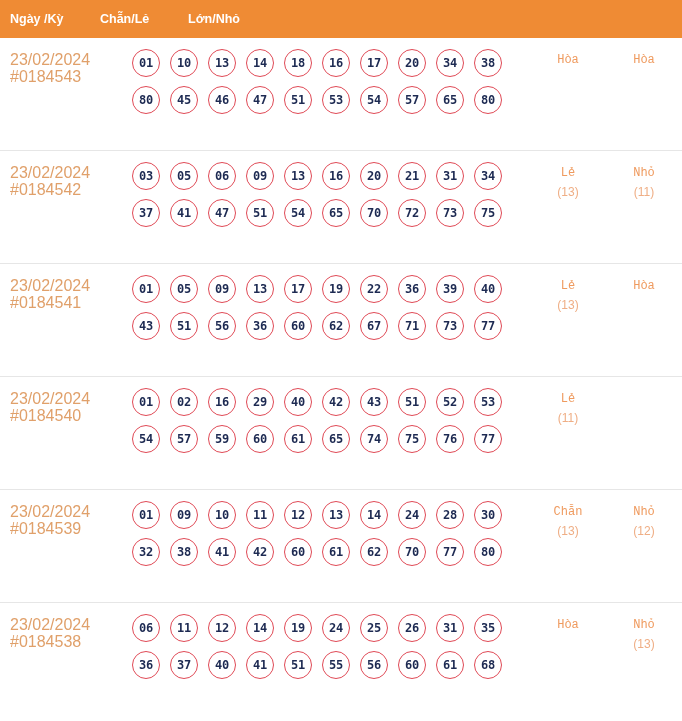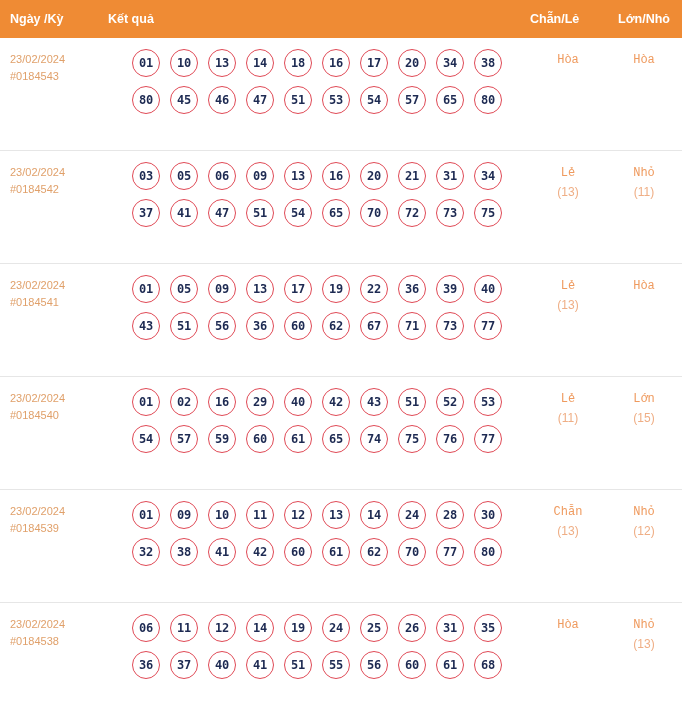--- a/index.html
+++ b/index.html
@@ -45,21 +45,21 @@
     min-height: 113px;
     padding-top: 11px;
   }
   .row:last-child { border-bottom: none; }
   .cell-date {
     width: 100px;
     padding-left: 10px;
     padding-top: 2px;
   }
   .date-line, .id-line {
-    font-size: 11px;
+    font-size: 16px;
     color: #e0a06a;
     line-height: 17px;
     white-space: nowrap;
   }
   .cell-result {
     width: 430px;
     padding-left: 4px;
     display: flex;
     flex-direction: column;
     gap: 9px;
@@ -104,21 +104,20 @@
   }
   .verdict-count:empty { display: none; }
 </style>
 </head>
 <body>
 
 <div id="results-table">
 
   <div class="table-header">
     <div class="th th-date">Ngày /Kỳ</div>
-    <div class="th th-result">Kết quả</div>
     <div class="th th-oe">Chẵn/Lẻ</div>
     <div class="th th-bs">Lớn/Nhỏ</div>
   </div>
 
   <div id="rows-container">
       <div class="row">
         <div class="cell-date">
           <div class="date-line">23/02/2024</div>
           <div class="id-line">#0184543</div>
         </div>
@@ -262,24 +261,20 @@
             <div class="ball">74</div>
             <div class="ball">75</div>
             <div class="ball">76</div>
             <div class="ball">77</div>
           </div>
         </div>
         <div class="cell-oe">
           <div class="verdict-label">Lẻ</div>
           <div class="verdict-count">(11)</div>
         </div>
-        <div class="cell-bs">
-          <div class="verdict-label">Lớn</div>
-          <div class="verdict-count">(15)</div>
-        </div>
       </div>
       <div class="row">
         <div class="cell-date">
           <div class="date-line">23/02/2024</div>
           <div class="id-line">#0184539</div>
         </div>
         <div class="cell-result">
           <div class="ball-row">
             <div class="ball">01</div>
             <div class="ball">09</div>

